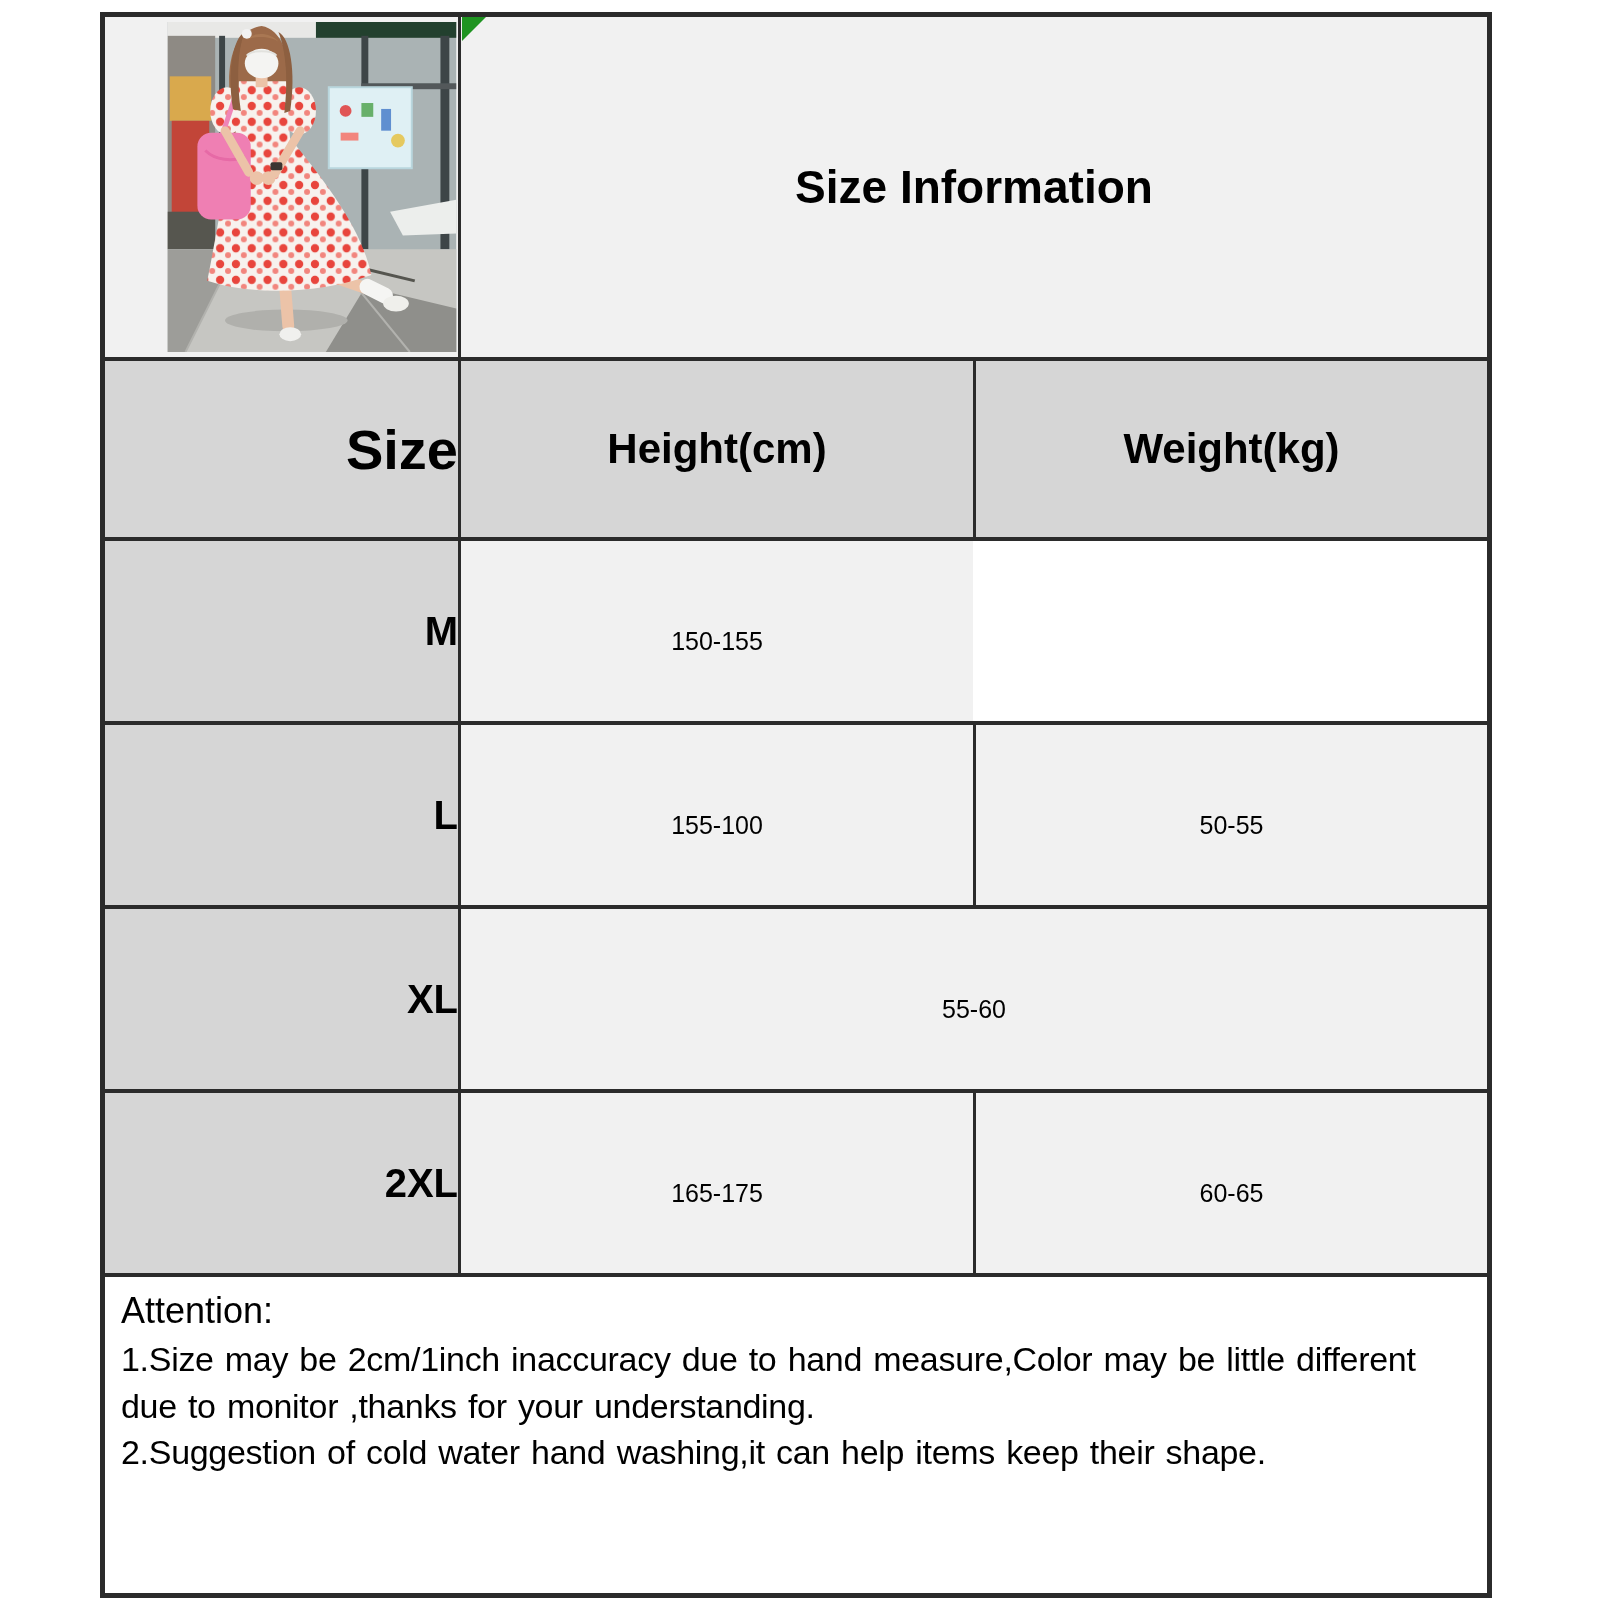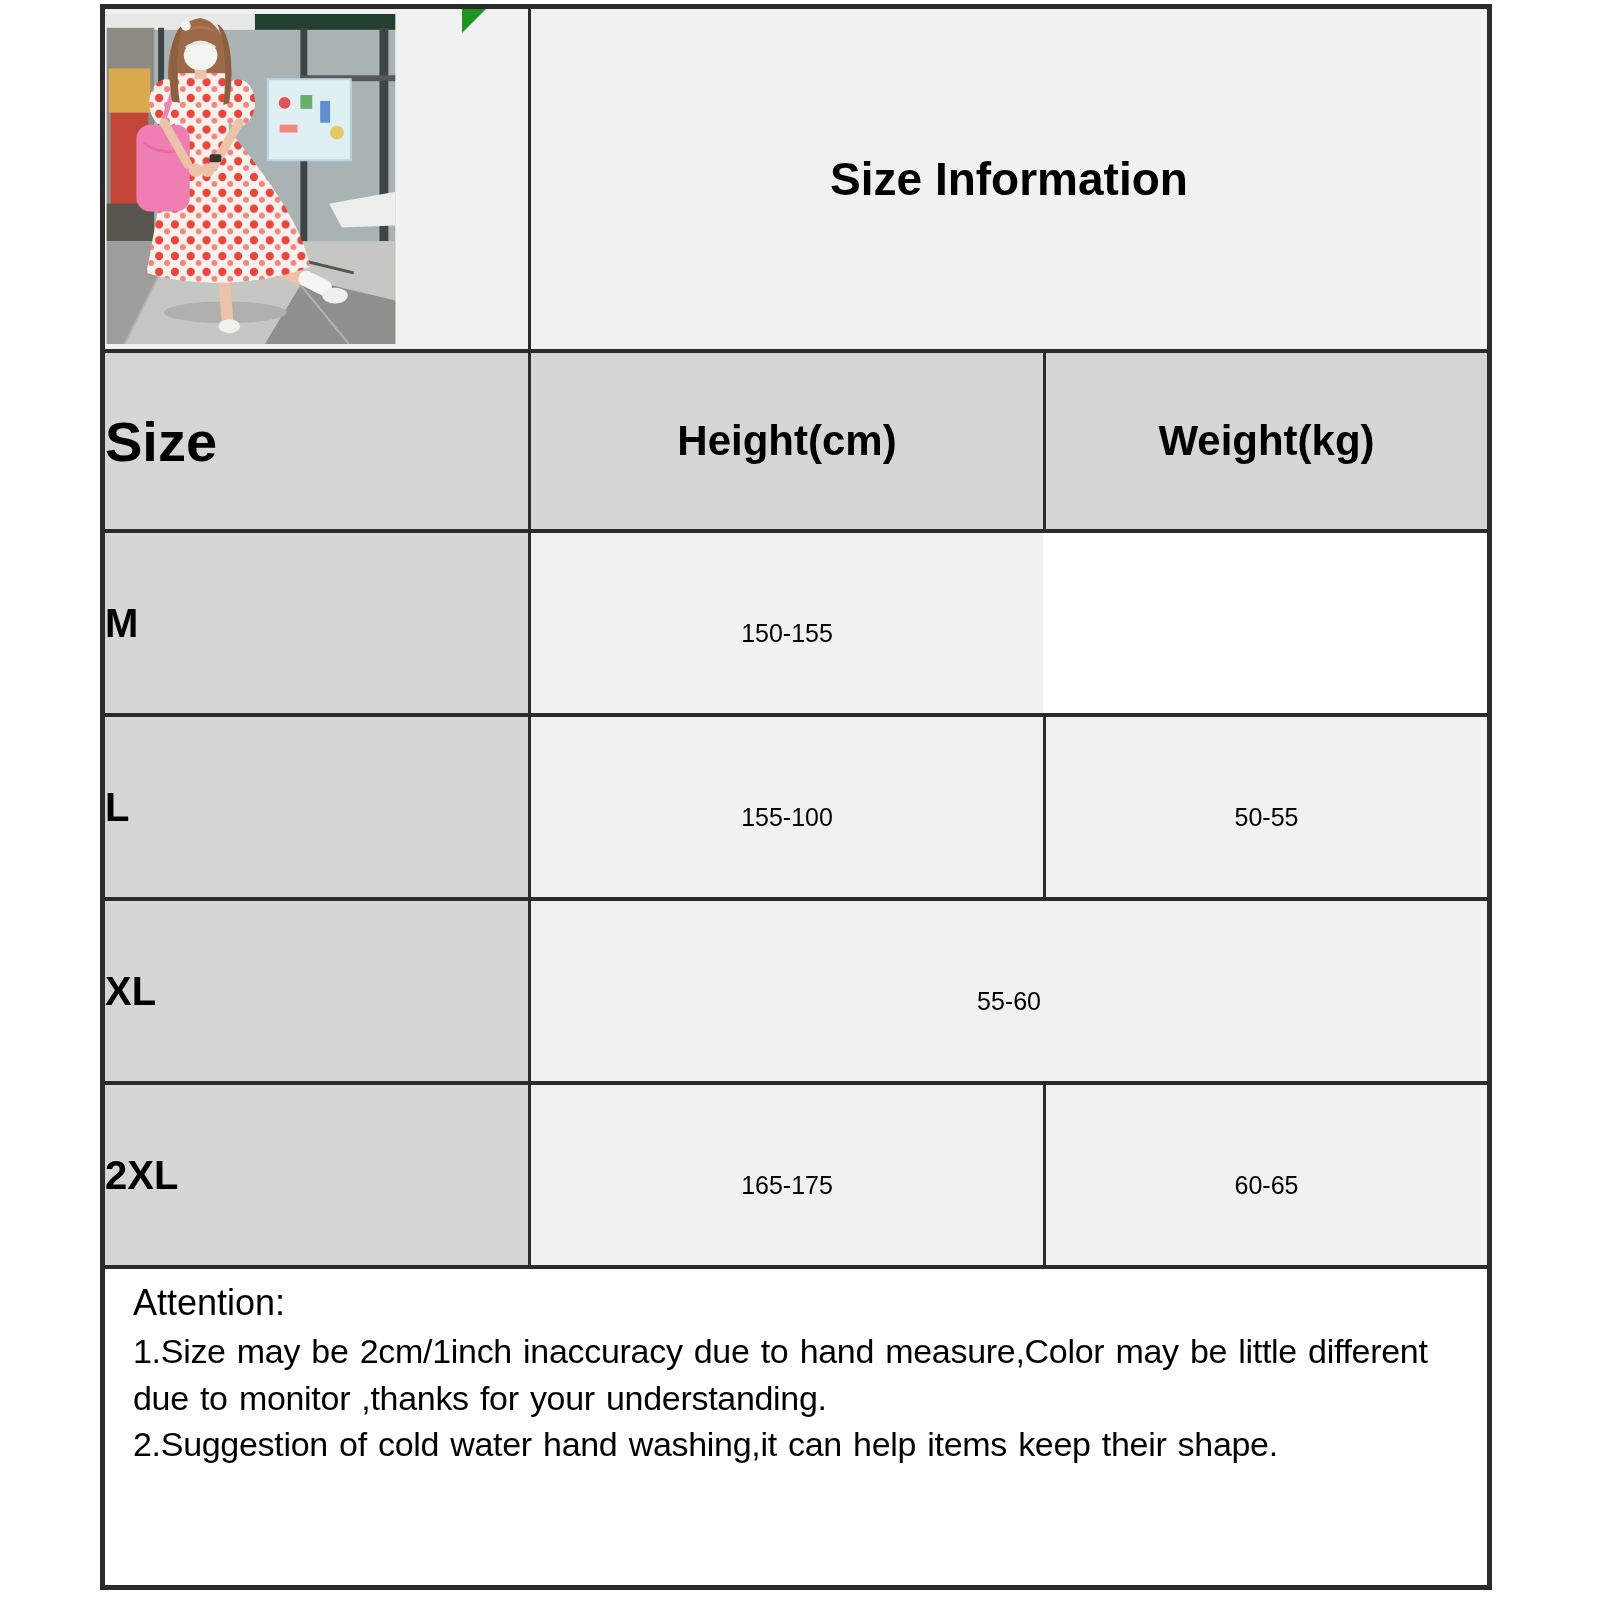--- a/index.html
+++ b/index.html
@@ -5,43 +5,43 @@
   :root{
     --border:#2b2b2b;
     --header-bg:#d6d6d6;
     --cell-bg:#f1f1f1;
     --attention-bg:#ffffff;
     --green:#1f9421;
   }
   *{margin:0;padding:0;box-sizing:border-box;}
   html,body{width:1600px;height:1600px;background:#ffffff;font-family:"Liberation Sans","DejaVu Sans",sans-serif;color:#000;}
   .sheet{
-    position:absolute;left:100px;top:4px;width:1392px;height:1586px;
+    position:absolute;left:100px;top:12px;width:1392px;height:1586px;
     border:5px solid var(--border);
     display:flex;flex-direction:column;background:var(--attention-bg);
   }
   .row{display:flex;width:100%;}
   .image-row{height:340px;background:var(--cell-bg);}
   .header-row{height:180px;border-top:4px solid var(--border);}
   .data-row{height:184px;border-top:4px solid var(--border);}
   .attention-row{flex:1;border-top:4px solid var(--border);background:var(--attention-bg);}
-  .c1{width:423px;display:flex;align-items:center;justify-content:flex-start;}
+  .c1{width:353px;display:flex;align-items:center;justify-content:flex-end;}
   .c2{width:515px;border-left:3px solid var(--border);display:flex;align-items:center;justify-content:center;}
   .c3{flex:1;border-left:3px solid var(--border);display:flex;align-items:center;justify-content:center;}
   .image-cell{background:var(--cell-bg);}
   .title-cell{flex:1;border-left:3px solid var(--border);display:flex;align-items:center;justify-content:center;background:var(--cell-bg);}
   .page-title{font-size:46px;font-weight:700;letter-spacing:0px;}
   .header-row .c1,.header-row .c2,.header-row .c3{background:var(--header-bg);}
   .data-row .c1{background:var(--header-bg);}
   .data-row .c2,.data-row .c3{background:var(--cell-bg);}
   .size-col-header{font-size:56px;font-weight:700;}
   .col-header{font-size:42px;font-weight:700;}
   .row-label{font-size:40px;font-weight:700;}
   .cell-value{font-size:25px;font-weight:400;margin-top:20px;}
-  .attention-row{padding:10px 16px 0 28px;}
+  .attention-row{padding:10px 16px 0 16px;}
   .attention-heading{font-size:36px;line-height:1.35;}
   .attention-note{font-size:34px;line-height:1.38;letter-spacing:-0.3px;word-spacing:2px;}
   .green-marker{
     position:absolute;left:357px;top:0;width:0;height:0;
     border-top:24px solid var(--green);
     border-right:24px solid transparent;
   }
   .photo{width:292px;height:330px;display:block;}
 </style>
 </head>

